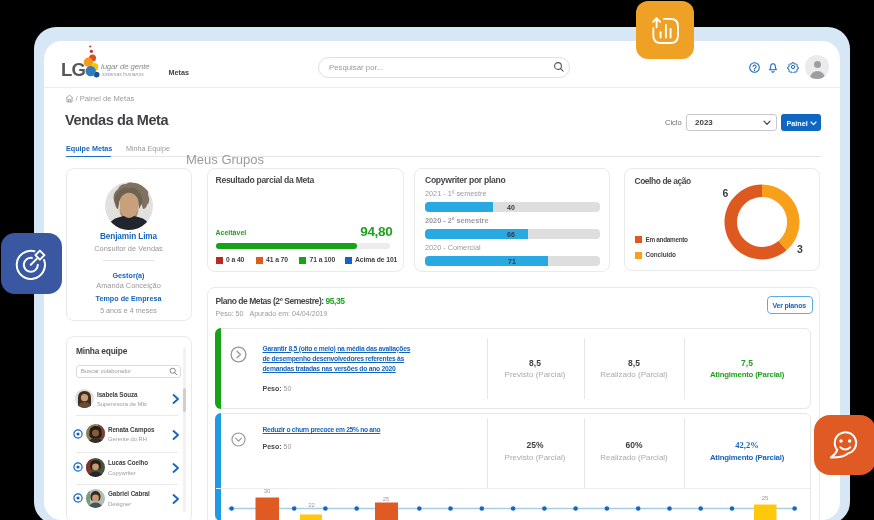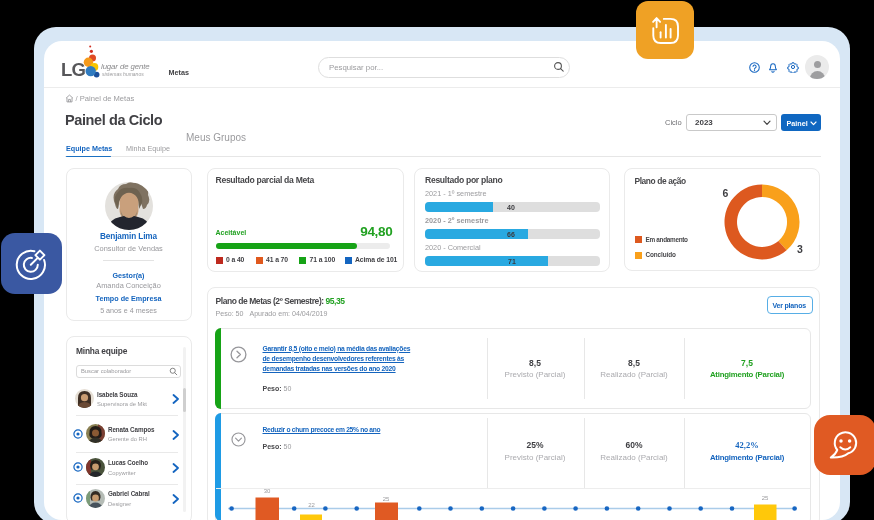--- a/index.html
+++ b/index.html
@@ -56,38 +56,38 @@
   <div class="abs" style="left:805px;top:55px;width:24px;height:24px;border-radius:50%;background:#ebebeb;overflow:hidden;">
     <div class="abs" style="left:8.5px;top:5.5px;width:7px;height:7px;border-radius:50%;background:#9e9ea0;"></div>
     <div class="abs" style="left:4.5px;top:15.5px;width:15px;height:10px;border-radius:8px 8px 0 0;background:#9e9ea0;"></div>
   </div>
   <div class="abs" style="left:44px;top:87px;width:796px;height:1px;background:#ececec;"></div>
 
   <svg class="abs" width="9" height="9" viewBox="0 0 10 10" style="left:65px;top:94px;">
     <path d="M1.2 4.6 L5 1.2 L8.8 4.6 M2.2 4.2 V8.8 H7.8 V4.2 M4 8.8 V6 h2 v2.8" fill="none" stroke="#8f8f93" stroke-width="0.9" stroke-linejoin="round"></path>
   </svg>
   <div class="t" style="left:75.5px;top:95px;font-size:7.6px;color:#9b9b9e;">/  Painel de Metas</div>
-  <div class="t b" style="left:65px;top:112.5px;font-size:14.5px;letter-spacing:-0.4px;color:#414145;">Painel da Ciclo</div>
+  <div class="t b" style="left:65px;top:112.5px;font-size:14.5px;letter-spacing:-0.4px;color:#414145;">Vendas da Meta</div>
   <div class="t" style="left:665px;top:118.5px;font-size:7.5px;color:#6f6f73;">Ciclo</div>
   <div class="abs" style="left:686px;top:114px;width:91px;height:16.5px;border:1px solid #c9c9c9;border-radius:3px;background:#fff;"></div>
   <div class="t b" style="left:695px;top:119px;font-size:8px;color:#3f3f43;">2023</div>
   <svg class="abs" width="8" height="6" viewBox="0 0 8 6" style="left:763px;top:120px;">
       <path d="M1 1.2 L4 4.4 L7 1.2" fill="none" stroke="#444" stroke-width="1.2" stroke-linecap="round" stroke-linejoin="round"></path>
     </svg>
   <div class="abs" style="left:781px;top:114px;width:39.5px;height:16.5px;border-radius:3px;background:#0f67c1;"></div>
   <div class="t b" style="left:786.5px;top:119.5px;font-size:7.2px;color:#fff;">Painel</div>
   <svg class="abs" width="7" height="5" viewBox="0 0 8 6" style="left:810px;top:120.5px;">
       <path d="M1 1.2 L4 4.4 L7 1.2" fill="none" stroke="#fff" stroke-width="1.4" stroke-linecap="round" stroke-linejoin="round"></path>
     </svg>
 
   <div class="abs" style="left:65px;top:156.2px;width:756px;height:1px;background:#e6e6e6;"></div>
   <div class="t b" style="left:66px;top:145px;font-size:7.2px;color:#1465c0;">Equipe Metas</div>
   <div class="abs" style="left:66px;top:155.5px;width:44.5px;height:1.6px;background:#1a70c2;border-radius:2px;"></div>
   <div class="t" style="left:126px;top:145px;font-size:7.2px;color:#9b9b9e;">Minha Equipe</div>
-  <div class="t" style="left:186px;top:133px;font-size:10px;color:#9b9b9e;">Meus Grupos</div>
+  <div class="t" style="left:186px;top:153px;font-size:13px;color:#9b9b9e;">Meus Grupos</div>
 
   <div class="card" style="left:65.5px;top:167.5px;width:126px;height:153px;"></div>
   <svg class="abs" width="48" height="48" viewBox="0 0 48 48" style="left:104.5px;top:181.5px;">
     <defs>
         <clipPath id="avc">
           <circle cx="24" cy="24" r="24"></circle>
         </clipPath>
       </defs>
     <g clip-path="url(#avc)">
       <rect width="48" height="48" fill="#e3e1dd"></rect>
@@ -220,36 +220,36 @@
   <div class="abs" style="left:215.5px;top:256.5px;width:7px;height:7px;background:#be2a1e;"></div>
   <div class="t" style="left:226px;top:257px;font-size:6.8px;letter-spacing:-0.1px;color:#3f3f43;font-weight:bold;">0 a 40</div>
   <div class="abs" style="left:255.5px;top:256.5px;width:7px;height:7px;background:#e0591d;"></div>
   <div class="t" style="left:266px;top:257px;font-size:6.8px;letter-spacing:-0.1px;color:#3f3f43;font-weight:bold;">41 a 70</div>
   <div class="abs" style="left:299px;top:256.5px;width:7px;height:7px;background:#16a316;"></div>
   <div class="t" style="left:309.5px;top:257px;font-size:6.8px;letter-spacing:-0.1px;color:#3f3f43;font-weight:bold;">71 a 100</div>
   <div class="abs" style="left:344.5px;top:256.5px;width:7px;height:7px;background:#1465c0;"></div>
   <div class="t" style="left:355px;top:257px;font-size:6.8px;letter-spacing:-0.1px;color:#3f3f43;font-weight:bold;">Acima de 101</div>
 
   <div class="card" style="left:413.5px;top:167.5px;width:196.5px;height:104.5px;"></div>
-  <div class="t b" style="left:425px;top:176px;font-size:8.6px;letter-spacing:-0.3px;color:#47474a;">Resultado por plano</div>
+  <div class="t b" style="left:425px;top:176px;font-size:8.6px;letter-spacing:-0.3px;color:#47474a;">Copywriter por plano</div>
   <div class="t" style="left:425px;top:189.5px;font-size:7.3px;color:#9b9b9e;">2021 - 1º semestre</div>
   <div class="abs" style="left:425px;top:201.5px;width:175px;height:10px;border-radius:4px;background:#dedede;"></div>
   <div class="abs" style="left:425px;top:201.5px;width:67.5px;height:10px;border-radius:4px 0 0 4px;background:#29a9e1;"></div>
   <div class="t b" style="left:507px;top:204px;font-size:7px;color:#3a3a3e;">40</div>
   <div class="t" style="left:425px;top:216.5px;font-size:7.3px;color:#9b9b9e;font-weight:bold;">2020 - 2º semestre</div>
   <div class="abs" style="left:425px;top:228.5px;width:175px;height:10px;border-radius:4px;background:#dedede;"></div>
   <div class="abs" style="left:425px;top:228.5px;width:102.5px;height:10px;border-radius:4px 0 0 4px;background:#29a9e1;"></div>
   <div class="t b" style="left:507px;top:231px;font-size:7px;color:#3a3a3e;">66</div>
   <div class="t" style="left:425px;top:243.5px;font-size:7.3px;color:#9b9b9e;">2020 - Comercial</div>
   <div class="abs" style="left:425px;top:255.5px;width:175px;height:10px;border-radius:4px;background:#dedede;"></div>
   <div class="abs" style="left:425px;top:255.5px;width:123px;height:10px;border-radius:4px 0 0 4px;background:#29a9e1;"></div>
   <div class="t b" style="left:508px;top:258px;font-size:7px;color:#3a3a3e;">71</div>
 
   <div class="card" style="left:624px;top:167.5px;width:195.5px;height:103.5px;"></div>
-  <div class="t b" style="left:634.5px;top:177px;font-size:8.4px;letter-spacing:-0.4px;color:#47474a;">Plano de ação</div>
+  <div class="t b" style="left:634.5px;top:177px;font-size:8.4px;letter-spacing:-0.4px;color:#47474a;">Coelho de ação</div>
   <svg class="abs" width="80" height="80" viewBox="0 0 80 80" style="left:721.5px;top:182px;">
     <path d="M40 2.5 A 37.5 37.5 0 0 1 64.6 68.3 L 56.4 58.9 A 25 25 0 0 0 40 15 Z" fill="#f9a01b"></path>
     <path d="M64.6 68.3 A 37.5 37.5 0 1 1 40 2.5 L 40 15 A 25 25 0 1 0 56.4 58.9 Z" fill="#dd591f"></path>
   </svg>
   <div class="t b" style="left:722.5px;top:188px;font-size:10.5px;color:#3f3f43;">6</div>
   <div class="t b" style="left:797px;top:244px;font-size:10.5px;color:#3f3f43;">3</div>
   <div class="abs" style="left:634.5px;top:236px;width:7px;height:7px;background:#dd591f;"></div>
   <div class="t" style="left:645.5px;top:236.5px;font-size:6.4px;letter-spacing:-0.3px;color:#47474a;font-weight:bold;">Em andamento</div>
   <div class="abs" style="left:634.5px;top:251.5px;width:7px;height:7px;background:#f9a01b;"></div>
   <div class="t" style="left:645.5px;top:252px;font-size:6.4px;letter-spacing:-0.1px;color:#47474a;font-weight:bold;">Concluído</div>

